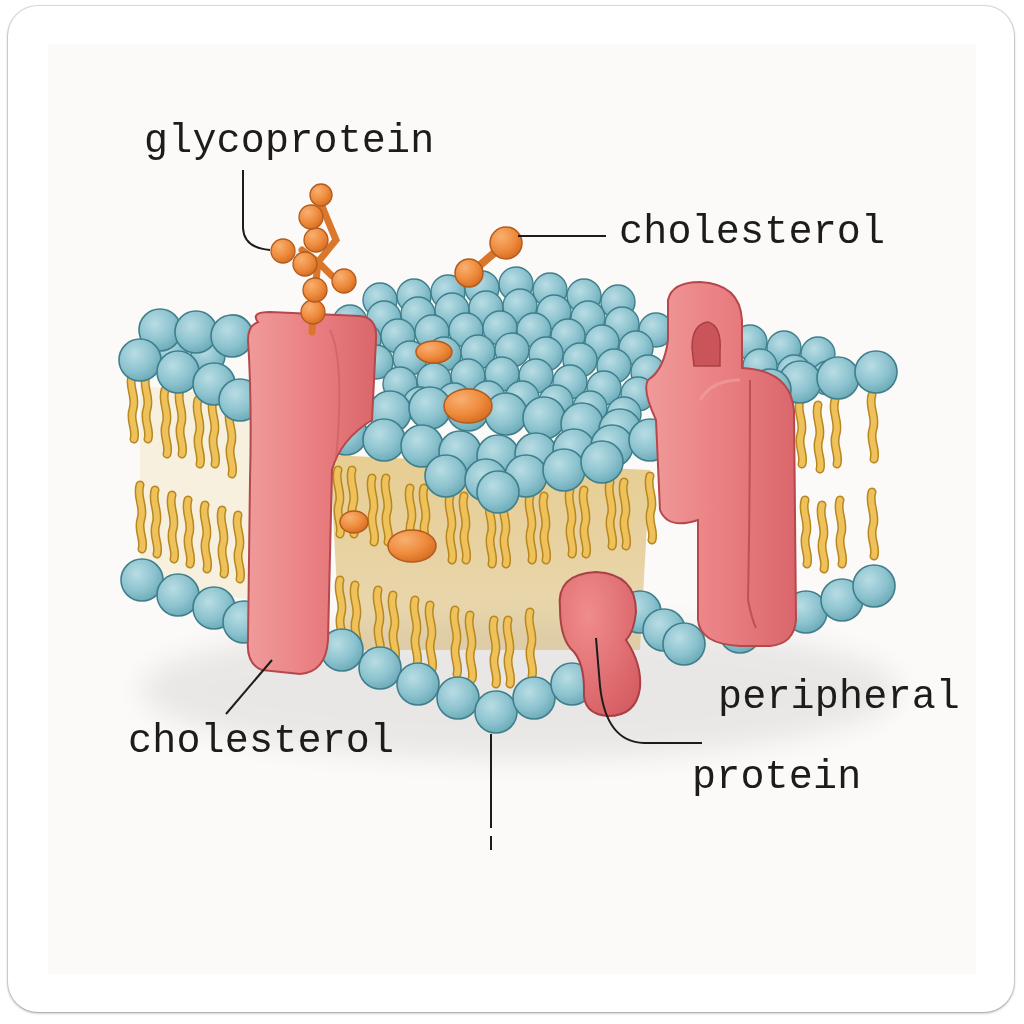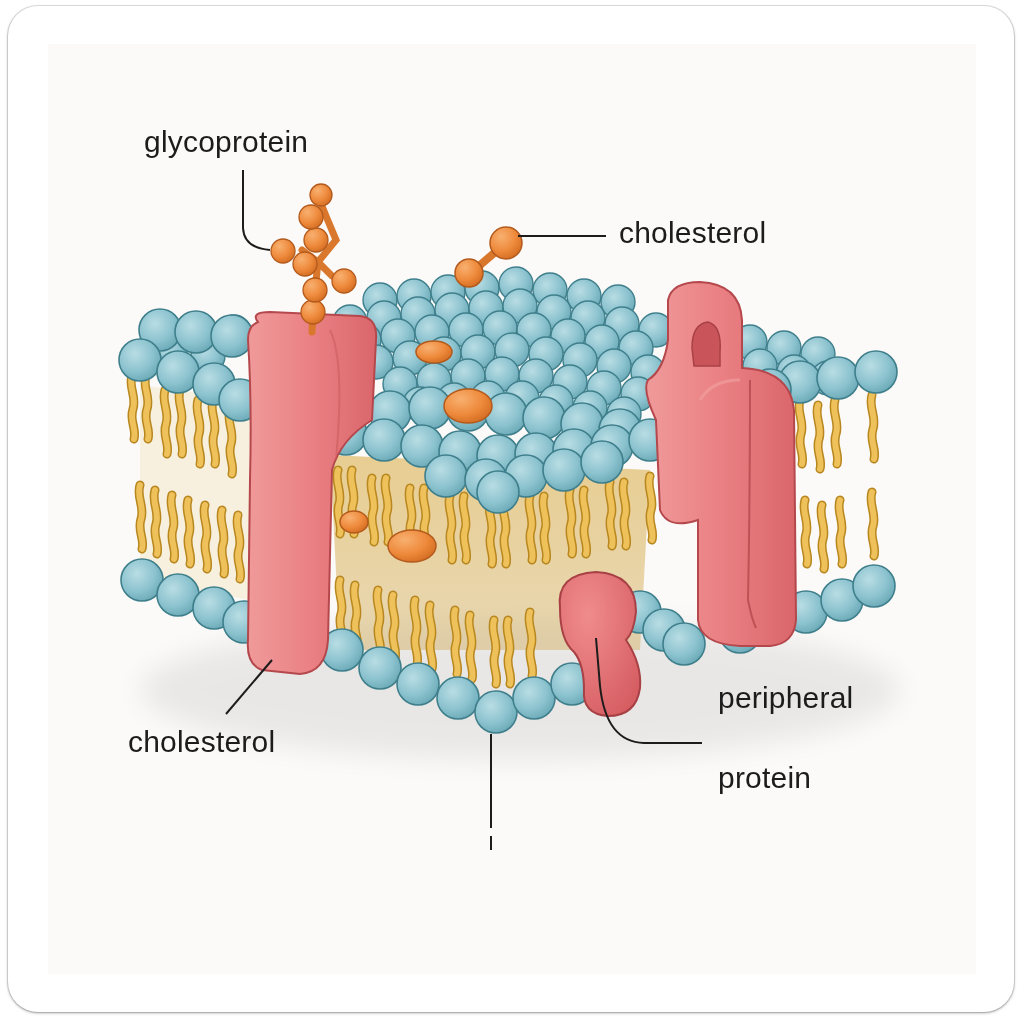--- a/index.html
+++ b/index.html
@@ -8,22 +8,22 @@
       position: absolute; left: 8px; top: 6px; width: 1006px; height: 1006px;
       background: #ffffff; border-radius: 30px;
       box-shadow: 0 1px 3px rgba(0,0,0,0.35), 0 0 0 1px #e4e4e4;
     }
     .panel {
       position: absolute; left: 48px; top: 44px; width: 928px; height: 930px;
       background: #fbfaf8;
     }
     svg.diagram { position: absolute; left: 0; top: 0; width: 1024px; height: 1024px; }
     .label {
-      position: absolute; color: #1c1c1c; font-family: Liberation Sans, sans-serif;
-      font-size: 30px; line-height: 36px; letter-spacing: 0.2px; white-space: pre;
+      position: absolute; color: #1c1c1c; font-family: Liberation Mono, monospace;
+      font-size: 40px; line-height: 36px; letter-spacing: 0.2px; white-space: pre;
     }
   </style>
 </head>
 <body>
 
 <div class="card"></div>
 <div class="panel"></div>
 
 <svg class="diagram" viewBox="0 0 1024 1024" xmlns="http://www.w3.org/2000/svg">
   <defs>
@@ -459,13 +459,13 @@
     <path d="M596 638 L 600 686 Q 606 742 644 743 L 702 743"></path>
     <path d="M491 734 L 491 828"></path>
     <path d="M491 836 L 491 850"></path>
   </g>
 </svg>
 
 <div class="label" style="left:144px; top:124px;">glycoprotein</div>
 <div class="label" style="left:619px; top:215px;">cholesterol</div>
 <div class="label" style="left:128px; top:724px;">cholesterol</div>
 <div class="label" style="left:718px; top:680px;">peripheral</div>
-<div class="label" style="left:718px; top:760px;">protein</div>
+<div class="label" style="left:692px; top:760px;">protein</div>
 
 </body></html>

